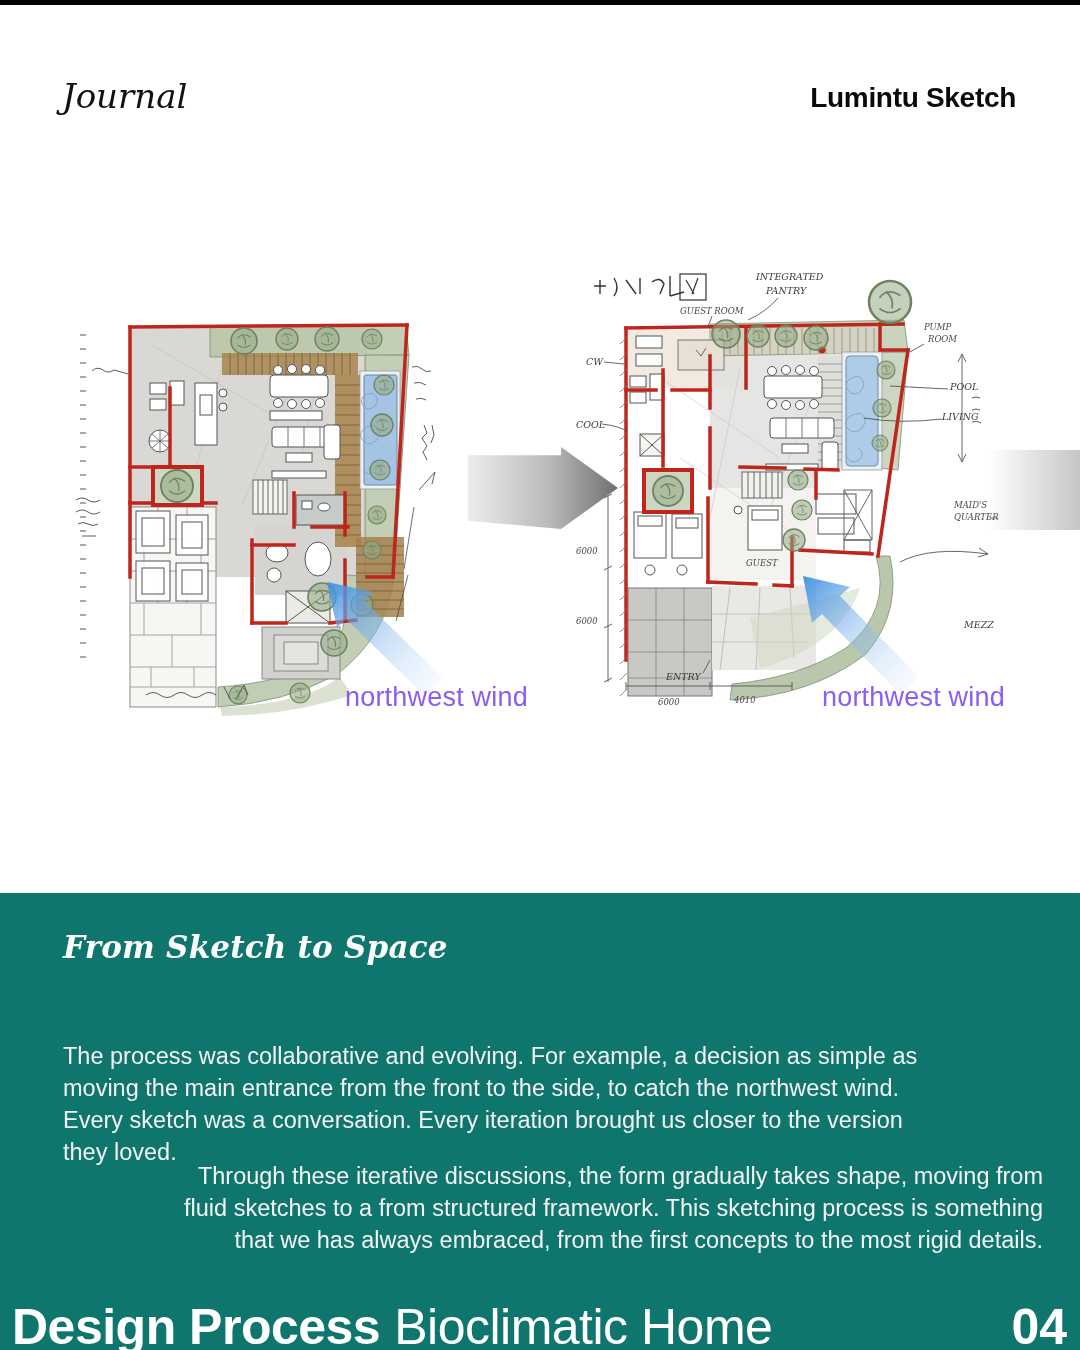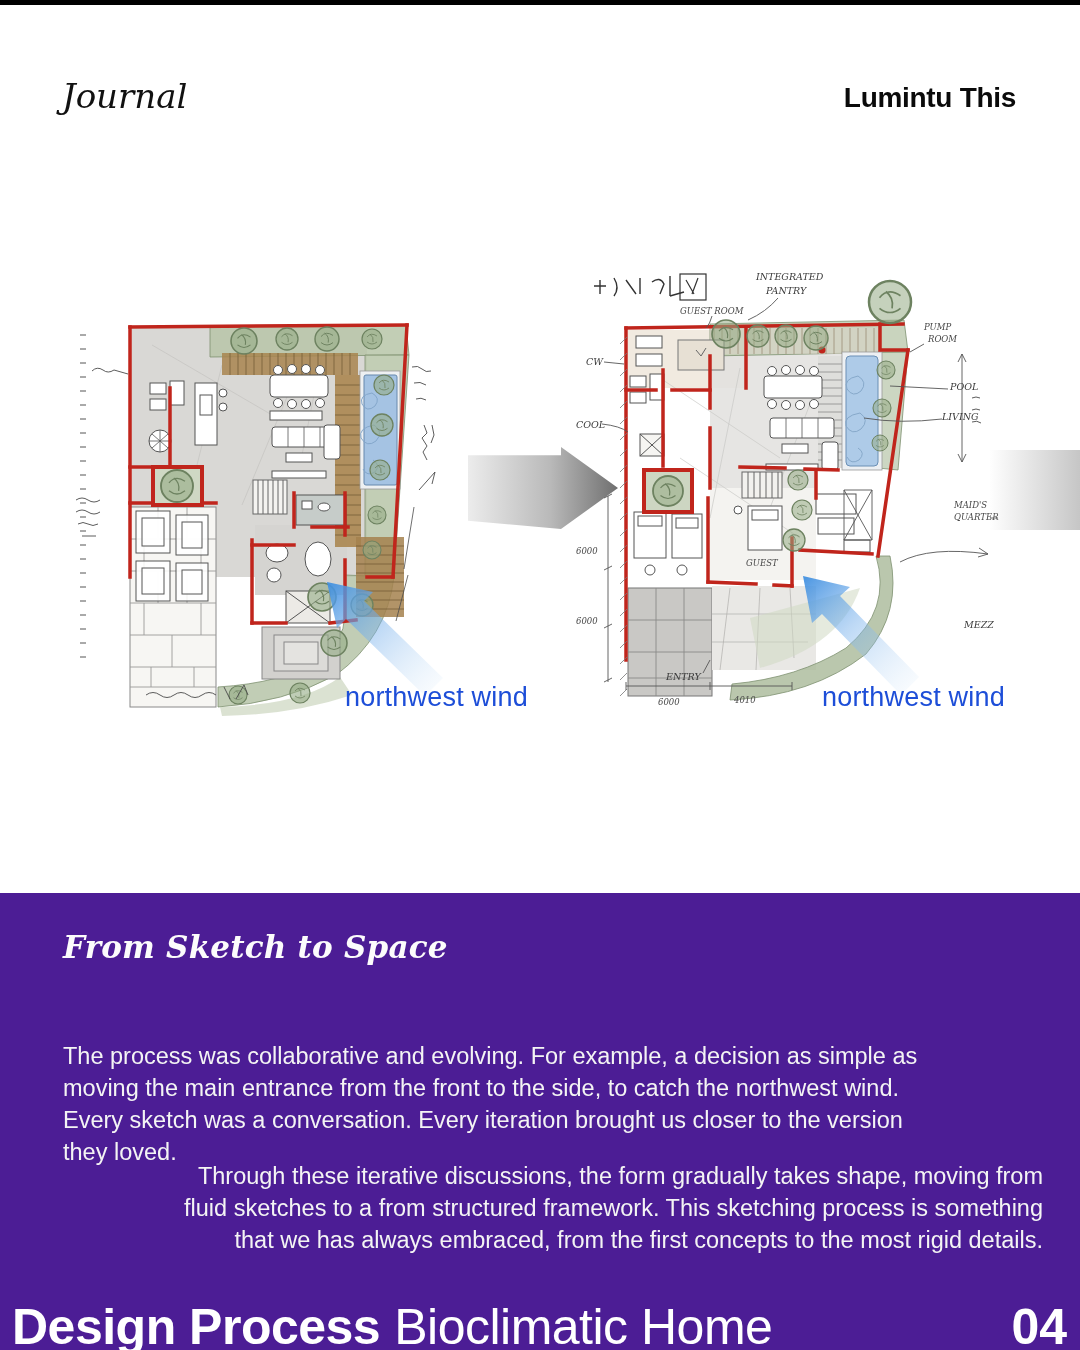--- a/index.html
+++ b/index.html
@@ -6,29 +6,29 @@
   .page{position:relative;width:1080px;height:1350px;background:#ffffff;overflow:hidden;
         font-family:"Liberation Sans",sans-serif;text-decoration:underline;}
   .top-bar{position:absolute;left:0;top:0;width:1080px;height:5px;background:#000;}
   .brand{position:absolute;left:62px;top:76px;font-family:"DejaVu Serif",serif;
          font-style:italic;font-size:34px;color:#111;}
   .project{position:absolute;right:64px;top:82px;font-size:28px;font-weight:700;color:#0a0a0a;
            letter-spacing:-0.3px;}
   .plan{position:absolute;}
   .plan-left{left:72px;top:275px;width:400px;height:445px;}
   .plan-right{left:560px;top:258px;width:440px;height:460px;}
-  .wind-label{position:absolute;top:682px;font-size:27px;color:#1d4ed8;letter-spacing:0.2px;}
+  .wind-label{position:absolute;top:682px;font-size:27px;color:#8b5cf6;letter-spacing:0.2px;}
   .wind-label.l{left:345px;}
   .wind-label.r{left:822px;}
   .iter-arrow{position:absolute;left:468px;top:447px;width:150px;height:82px;
       background:linear-gradient(90deg,#ececec 0%,#b9b9b9 55%,#6f6f6f 100%);
       clip-path:polygon(0 10%,62% 10%,62% 0,100% 50%,62% 100%,0 90%);}
   .edge-arrow{position:absolute;left:990px;top:450px;width:90px;height:80px;
       background:linear-gradient(90deg,rgba(238,238,238,0.05),#c6c6c6);}
-  .story{position:absolute;left:0;top:893px;width:1080px;height:457px;background:#4c1d95;}
+  .story{position:absolute;left:0;top:893px;width:1080px;height:457px;background:#0f766e;}
   .story h2{position:absolute;left:63px;top:36px;margin:0;font-family:"DejaVu Serif",serif;
       font-style:italic;font-weight:700;font-size:31px;color:#fcfcfc;letter-spacing:0.2px;}
   .para{position:absolute;left:63px;width:980px;font-size:23.5px;line-height:32px;
       color:#f4f4f4;font-weight:400;}
   .para-1{top:107px;margin-top:40px;}
   .para-2{top:267px;text-align:right;}
   .footer-bar{position:absolute;left:0;bottom:0;width:1080px;height:54px;}
   .footer-title{position:absolute;left:12px;bottom:-6px;font-size:50px;color:#fff;
       letter-spacing:-0.5px;white-space:nowrap;}
   .footer-title .bold{font-weight:700;}
@@ -39,21 +39,21 @@
   .hand-sm{font-style:italic;font-size:8.5px;fill:#474747;}
 </style>
 </head>
 <body>
 
 <div class="page">
 
   <div class="top-bar"></div>
 
   <div class="brand">Journal</div>
-  <div class="project">Lumintu This</div>
+  <div class="project">Lumintu Sketch</div>
 
   <div class="plan plan-left">
   <svg width="400" height="445" viewBox="0 0 400 445">
     <defs>
       <linearGradient id="windL" gradientUnits="userSpaceOnUse" x1="362" y1="412" x2="255" y2="307">
         <stop offset="0" stop-color="#bcd9f5" stop-opacity="0.12"></stop>
         <stop offset="0.55" stop-color="#7ab2ec" stop-opacity="0.5"></stop>
         <stop offset="1" stop-color="#3f8fe0" stop-opacity="0.95"></stop>
       </linearGradient>
       <g id="treeL">

